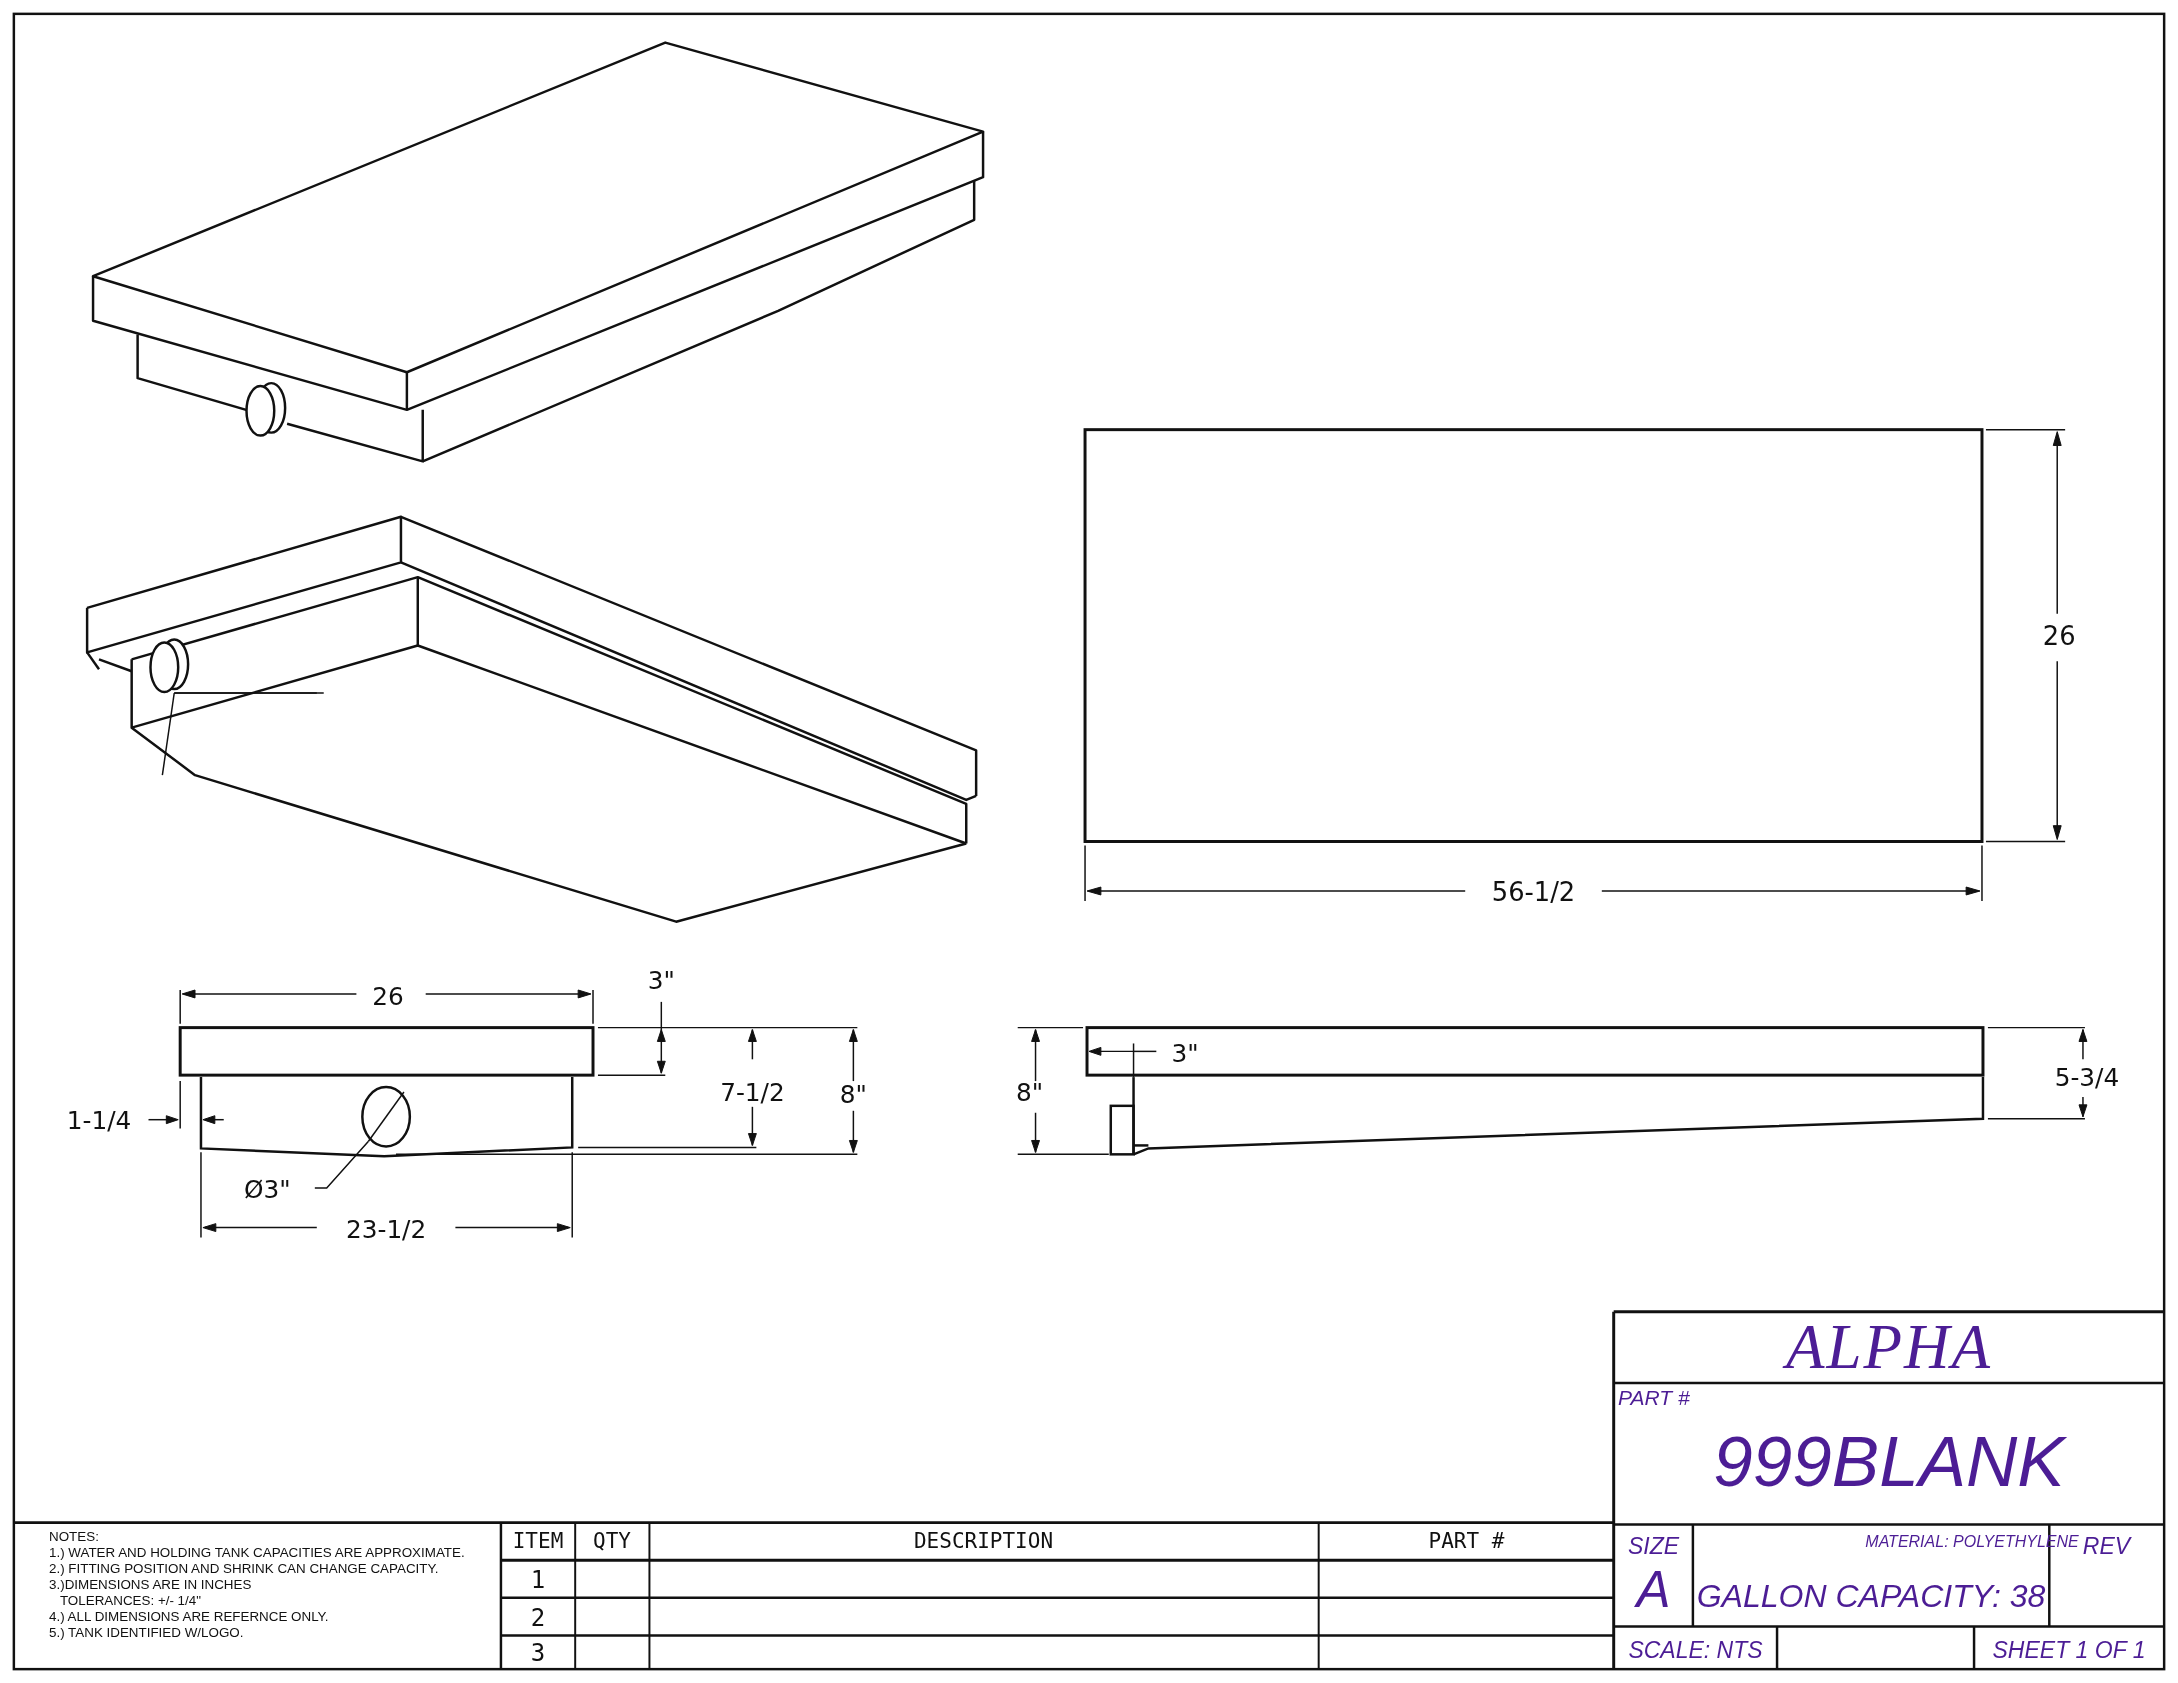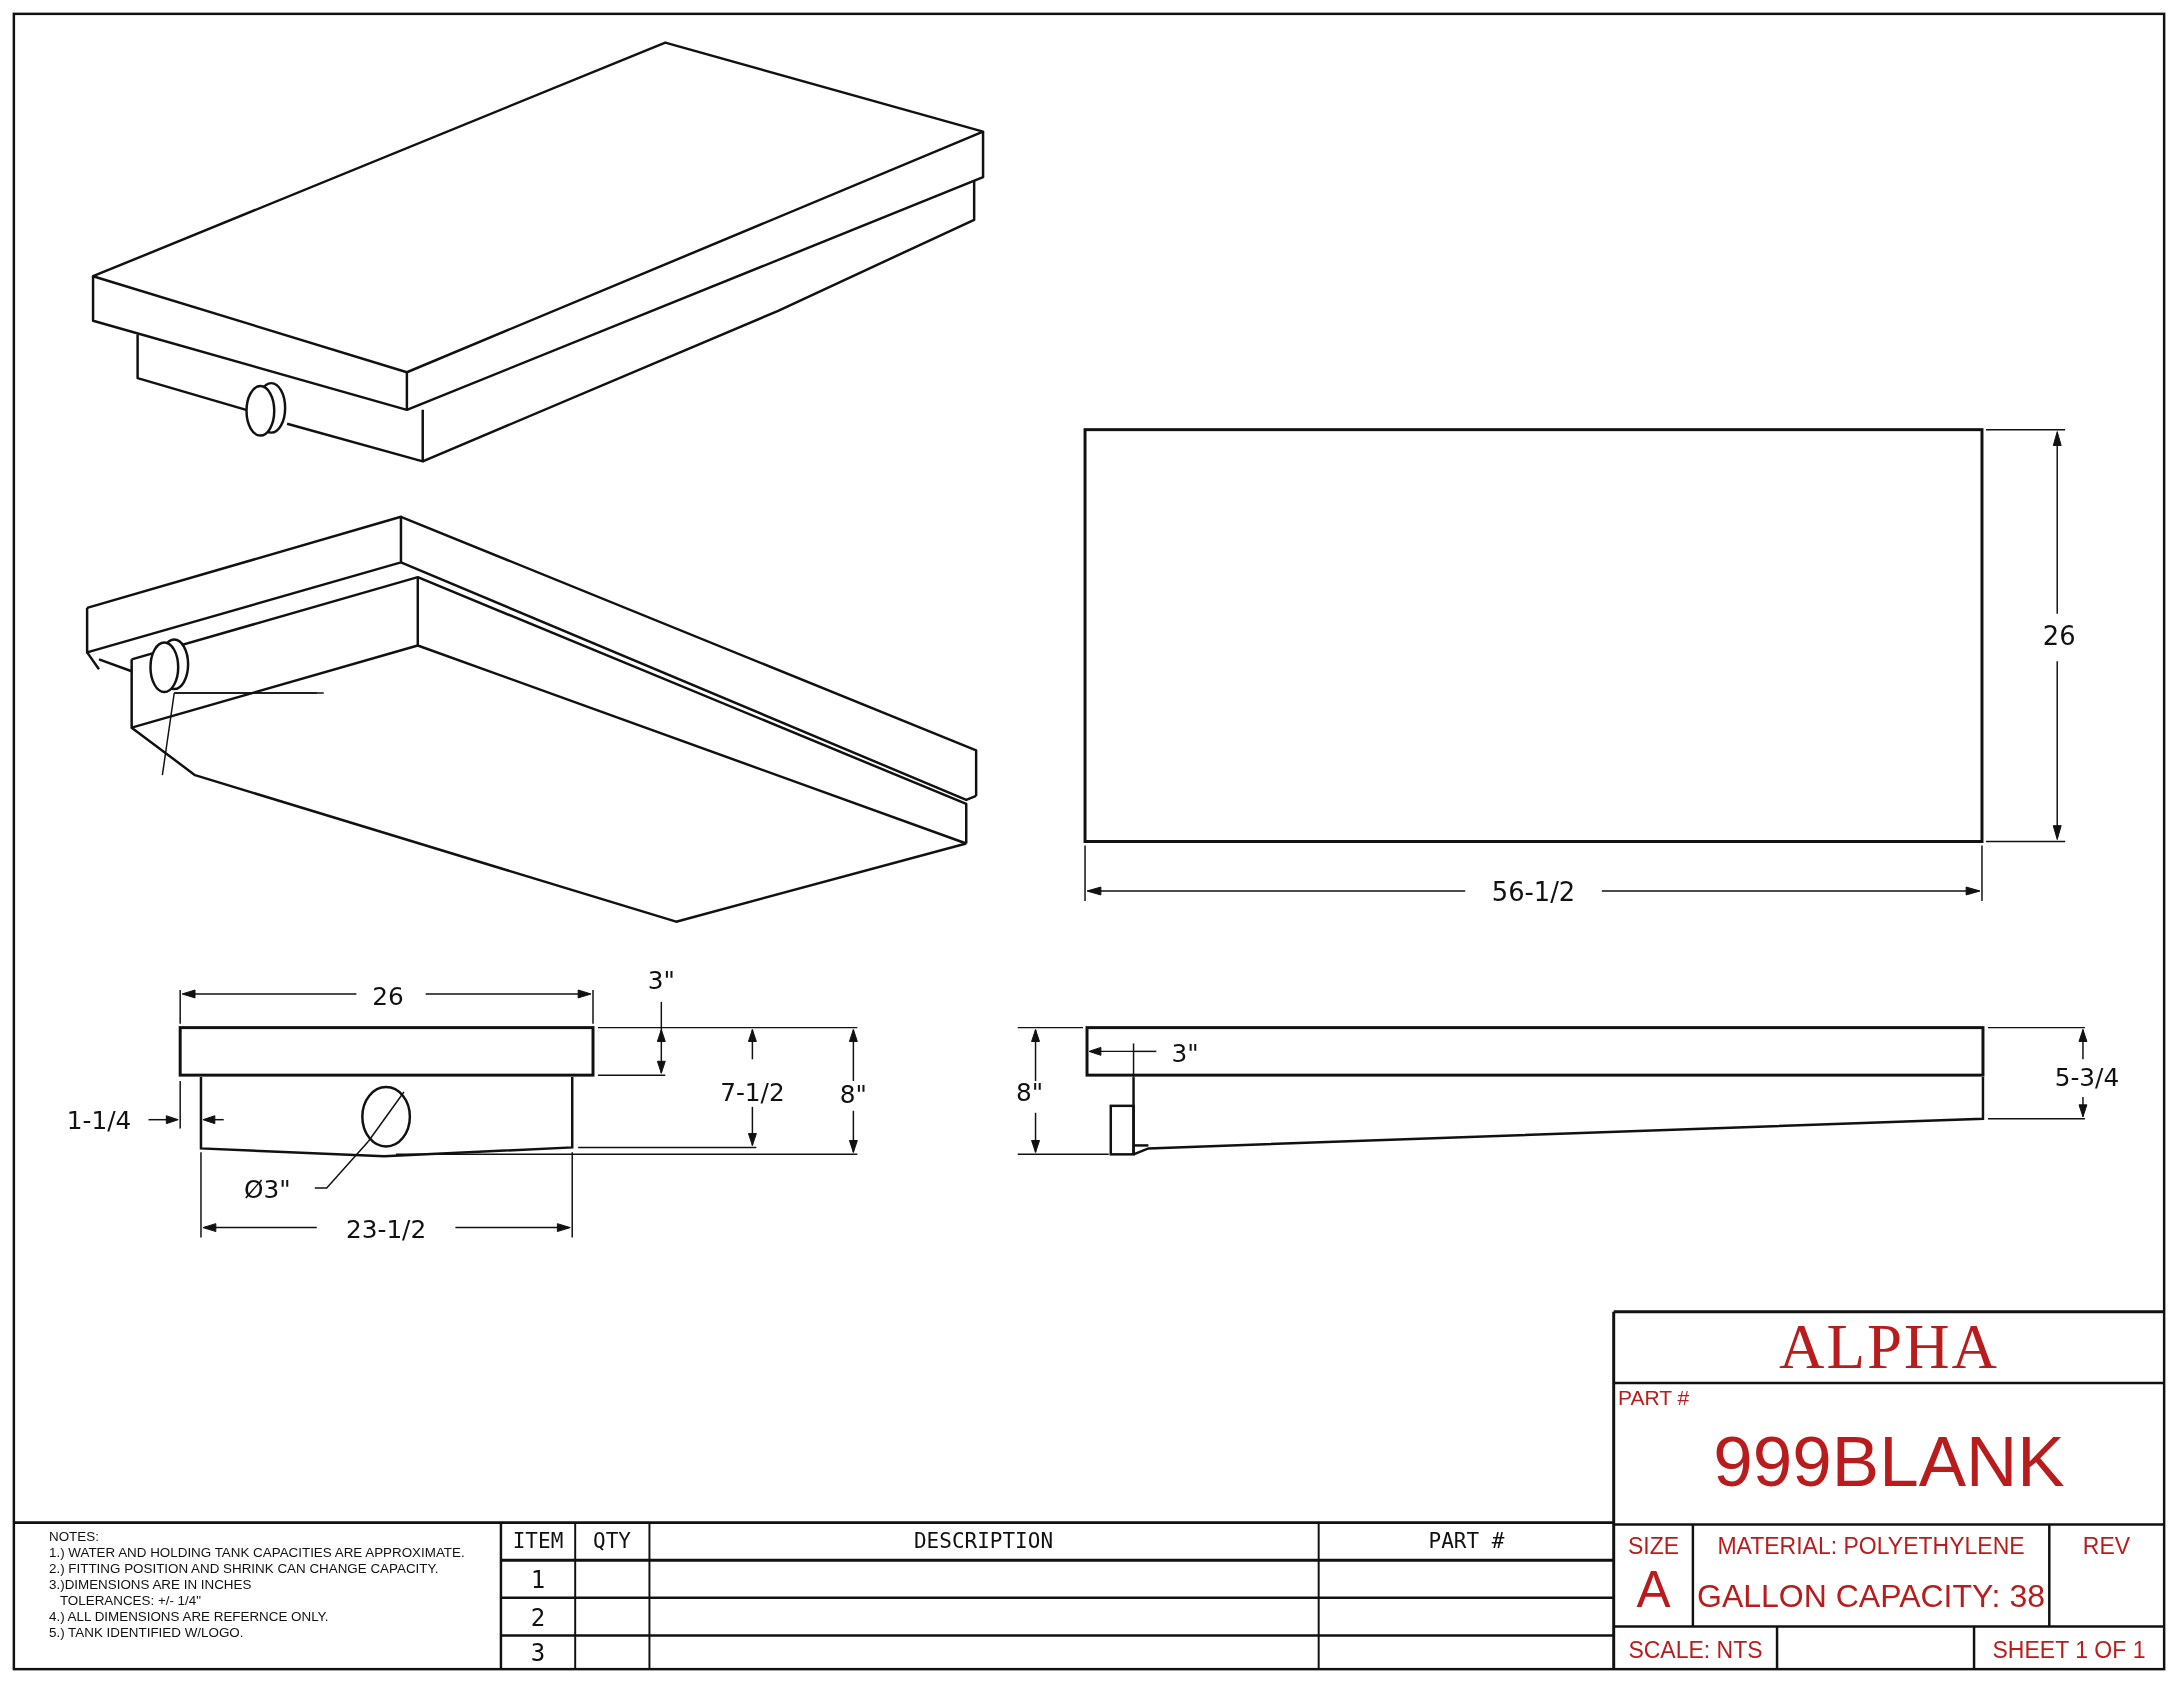--- a/index.html
+++ b/index.html
@@ -1,21 +1,21 @@
 <!DOCTYPE html>
 <html><head>
 <meta charset="utf-8">
 <style>
   html, body { margin: 0; padding: 0; background: #ffffff; }
   body { width: 2178px; height: 1683px; position: relative; overflow: hidden; font-family: "Liberation Sans", sans-serif; color: #111; }
   svg.drawing { position: absolute; left: 0; top: 0; }
   .dim { font-family: "DejaVu Sans", "Liberation Sans", sans-serif; fill: #111; }
   .notes { position: absolute; left: 16px; top: 1529px; width: 475px; font-family: "Liberation Sans", sans-serif; font-size: 13.4px; line-height: 16px; color: #111; margin-left: 33px; }
   .notes div { white-space: pre; }
-  .tb { position: absolute; font-family: "Liberation Sans", sans-serif; color: #b91c1c; text-align: center; white-space: nowrap; }
+  .tb { position: absolute; font-family: "Liberation Sans", sans-serif; color: #4c1d95; text-align: center; white-space: nowrap; font-style: italic; }
   .bom { position: absolute; font-family: "DejaVu Sans Mono", "Liberation Mono", monospace; color: #111; text-align: center; font-size: 21px; white-space: nowrap; }
 </style>
 </head>
 <body>
 
 <svg class="drawing" width="2178" height="1683" viewBox="0 0 2200 1700" xmlns="http://www.w3.org/2000/svg">
 
   <rect x="14" y="14" width="2172" height="1672" fill="none" stroke="#111" stroke-width="2.5"></rect>
 
   <g fill="none" stroke="#111" stroke-width="2.5" stroke-linejoin="round">
@@ -200,20 +200,20 @@
 <div class="bom" style="left:501px;top:1639px;width:74px;font-size:24px;">3</div>
 <div class="bom" style="left:575px;top:1639px;width:74px;"></div>
 <div class="bom" style="left:649px;top:1639px;width:669px;"></div>
 <div class="bom" style="left:1319px;top:1639px;width:295px;"></div>
 
 <div class="tb" style="left:1614px;top:1313px;width:550px;font-family:'Liberation Serif',serif;font-size:63px;line-height:69px;letter-spacing:2px;">ALPHA</div>
 <div class="tb" style="left:1618px;top:1386px;text-align:left;font-size:21px;">PART #</div>
 <div class="tb" style="left:1614px;top:1412px;width:550px;font-size:71px;line-height:99px;">999BLANK</div>
 <div class="tb" style="left:1614px;top:1533px;width:79px;font-size:23px;">SIZE</div>
 <div class="tb" style="left:1614px;top:1560px;width:79px;font-size:51px;line-height:59px;">A</div>
-<div class="tb" style="left:1693px;top:1533px;width:356px;font-size:23px;">MATERIAL:  POLYETHYLENE</div>
+<div class="tb" style="left:1794px;top:1533px;width:356px;font-size:16px;">MATERIAL:  POLYETHYLENE</div>
 <div class="tb" style="left:1693px;top:1578px;width:356px;font-size:32px;">GALLON CAPACITY: 38</div>
 <div class="tb" style="left:2049px;top:1533px;width:115px;font-size:23px;">REV</div>
 <div class="tb" style="left:2049px;top:1574px;width:115px;font-size:23px;"></div>
 <div class="tb" style="left:1614px;top:1637px;width:163px;font-size:23px;">SCALE:  NTS</div>
 <div class="tb" style="left:1777px;top:1721px;width:197px;font-size:23px;">10/13/2020</div>
 <div class="tb" style="left:1974px;top:1637px;width:190px;font-size:23px;">SHEET 1 OF 1</div>
 
 
 </body></html>

